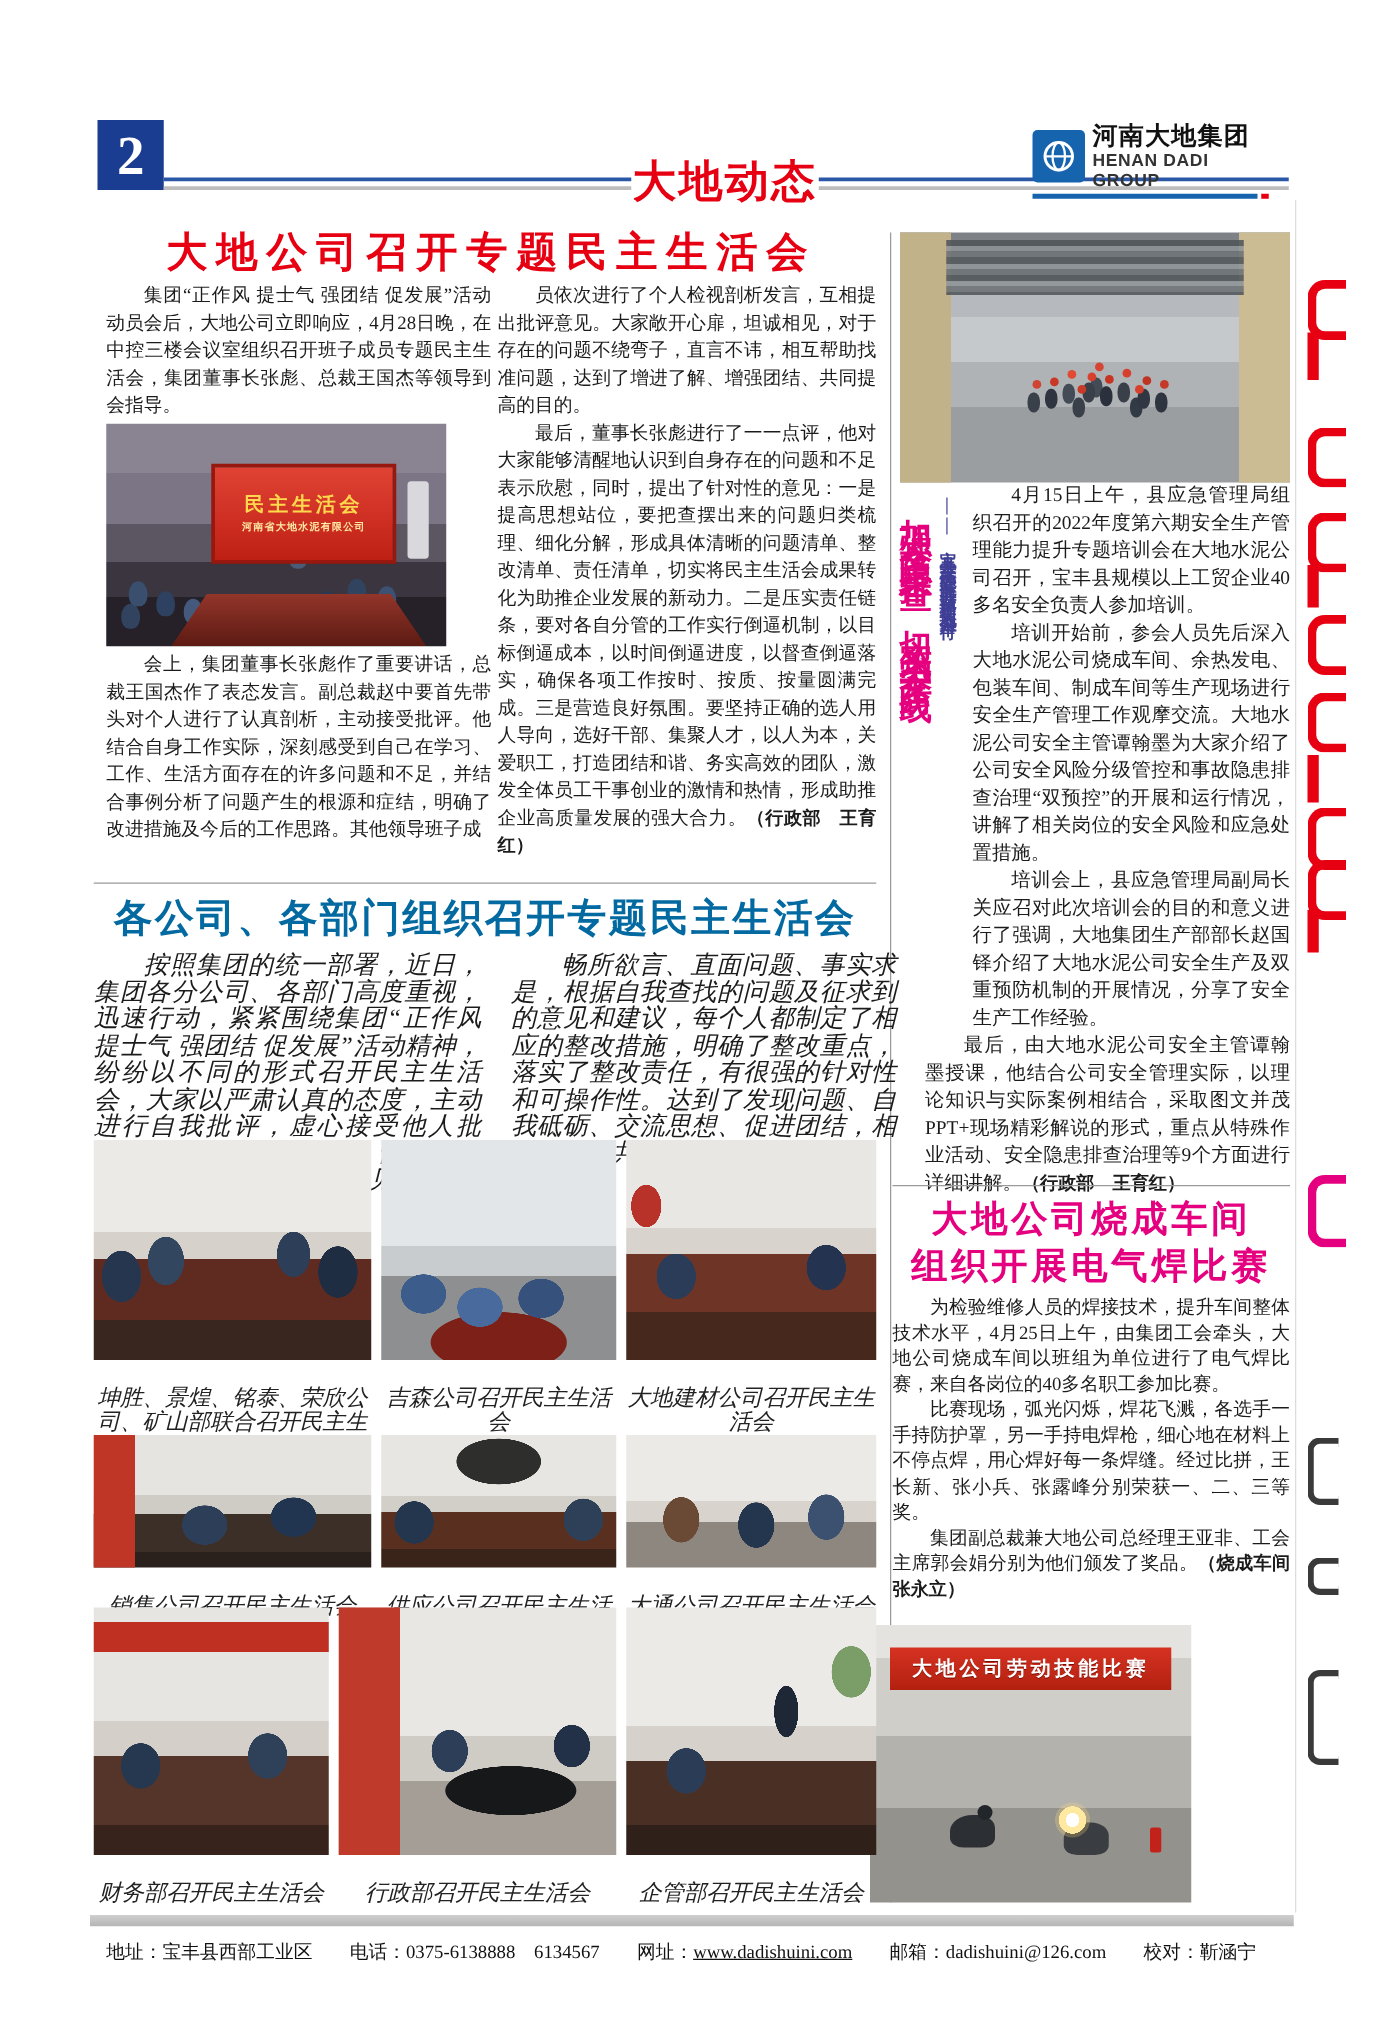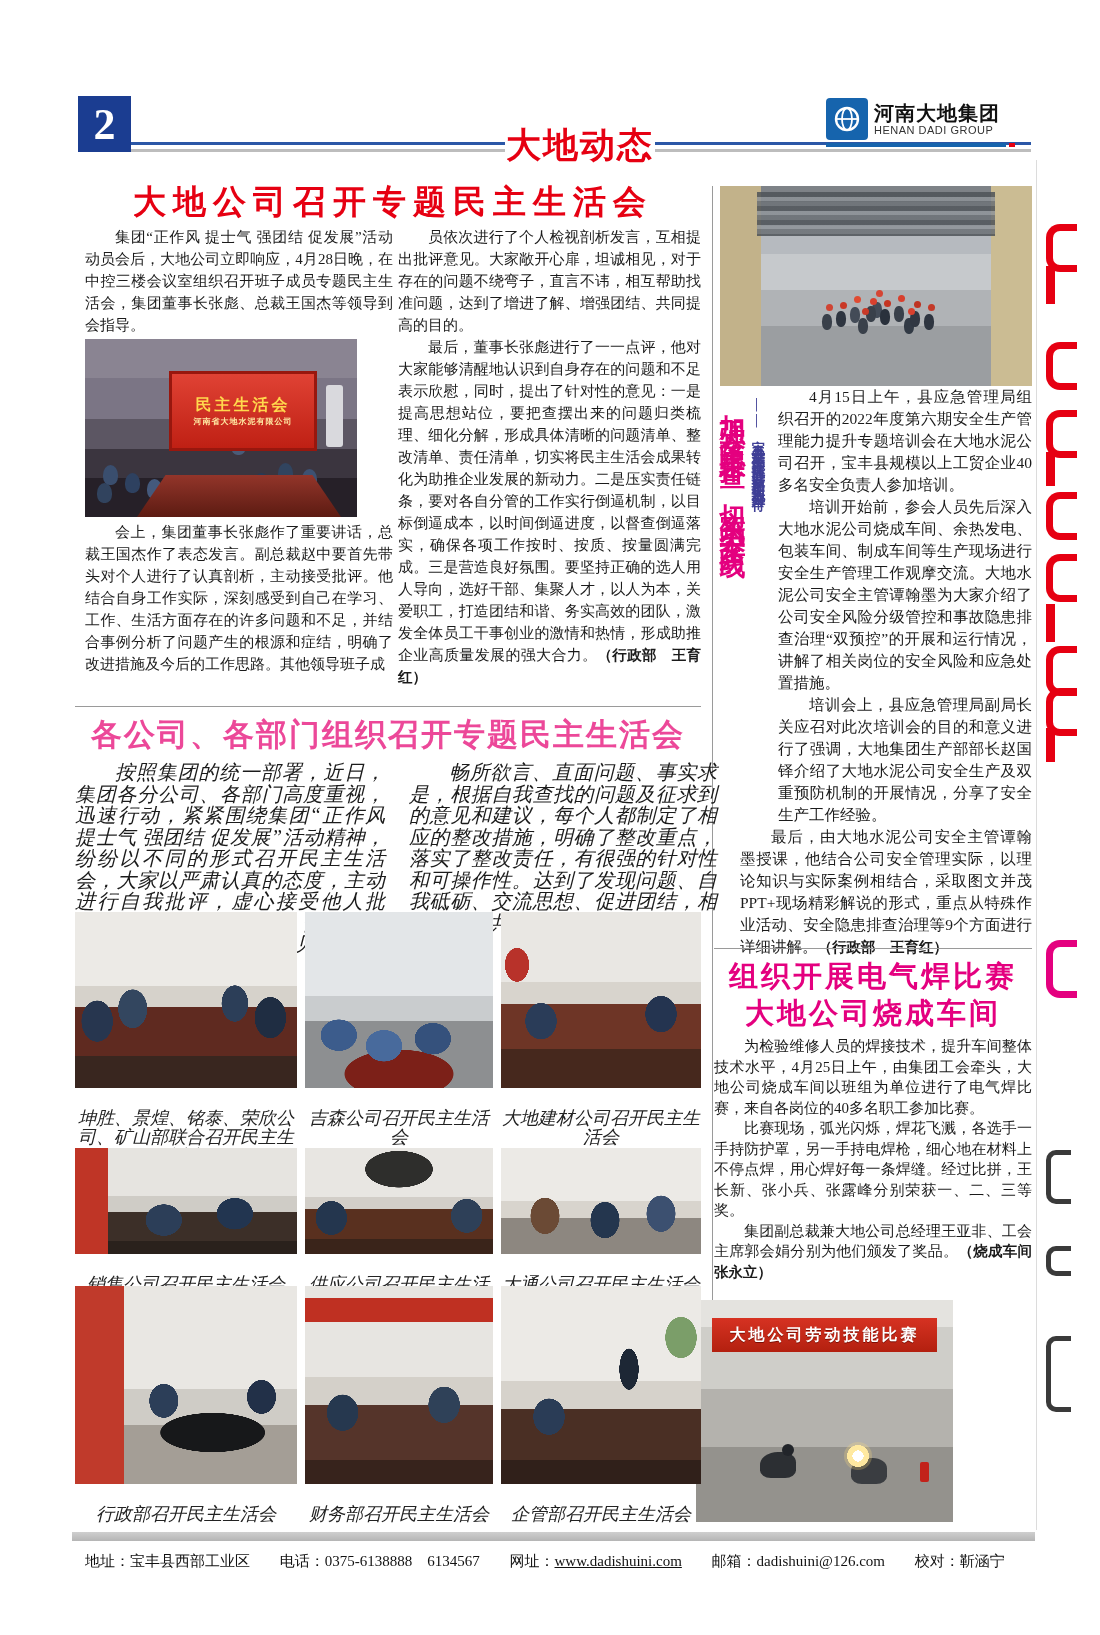--- a/index.html
+++ b/index.html
@@ -15,21 +15,21 @@
   .hline{height:4px;border-top:3px solid #2b57a7;border-bottom:3px solid #bdbdbd;}
   .hl-left{left:131px;top:142px;width:374px;}
   .hl-right{left:655px;top:142px;width:376px;}
   .section-title{left:500px;top:122px;width:160px;text-align:center;color:#e60012;
                  font-weight:bold;font-size:35px;letter-spacing:2px;}
   .logo{left:826px;top:98px;width:180px;}
   .logo-row{display:flex;align-items:center;gap:6px;}
   .logo-box{width:42px;height:42px;background:#1664ad;border-radius:4px;
             display:flex;align-items:center;justify-content:center;flex:0 0 auto;}
   .logo-cn{font-weight:bold;font-size:20px;letter-spacing:1px;color:#111;line-height:1.1;}
-  .logo-en{font-weight:normal;font-size:11px;letter-spacing:.5px;color:#333;}
+  .logo-en{font-weight:bold;font-size:14px;letter-spacing:.5px;color:#333;}
   .logo-bar{margin-top:3px;height:4px;background:#1664ad;position:relative;}
   .logo-bar::after{content:"";position:absolute;right:-9px;top:0;width:6px;height:4px;background:#e60012;}
 
   
   .a1-title{left:85px;top:180px;width:616px;text-align:center;color:#e60012;
             font-weight:bold;font-size:33px;letter-spacing:7px;}
   .col{font-size:15px;line-height:22px;text-align:justify;}
   .col p{margin:0;text-indent:2em;}
   .a1c1{left:85px;top:226px;width:308px;}
   .a1c2{left:398px;top:226px;width:303px;}
@@ -88,21 +88,21 @@
   .wf2{right:66px;bottom:38px;background:#3a3d41;}
   .whd{position:absolute;width:12px;height:12px;border-radius:50%;background:#22252a;}
   .wh1{left:86px;bottom:66px;}
   .wh2{right:92px;bottom:60px;background:#2e3136;}
   .arc{position:absolute;left:148px;bottom:52px;width:28px;height:28px;border-radius:50%;
     background:radial-gradient(circle,#ffffff 0 28%,#ffe9a0 28% 55%,rgba(255,220,120,.25) 56% 75%,transparent 76%);}
   .ext{position:absolute;right:24px;bottom:40px;width:9px;height:20px;background:#c2221a;border-radius:2px;}
 
   
   .divh{left:75px;top:706px;width:626px;height:1px;background:#9a9a9a;}
-  .a2-title{left:75px;top:714px;width:626px;text-align:center;color:#ec4899;
+  .a2-title{left:75px;top:714px;width:626px;text-align:center;color:#0369a1;
             font-weight:bold;font-size:31px;letter-spacing:2px;}
   .kai{font-style:italic;font-size:20px;line-height:21.5px;text-align:justify;}
   .kai p{margin:0;text-indent:2em;}
   .a2c1{left:75px;top:762px;width:310px;}
   .a2c2{left:393px;top:762px;width:308px;margin-left:16px;}
 
   
   .prow{left:75px;width:626px;display:flex;gap:8px;position:absolute;}
   .cell{margin:0;display:flex;flex-direction:column;}
   .c1{width:222px;}.c2{width:188px;}.c3{width:200px;font-family:Liberation Serif, serif;}
@@ -233,22 +233,22 @@
   <div class="abs safety-text">
     <p>4月15日上午，县应急管理局组织召开的2022年度第六期安全生产管理能力提升专题培训会在大地水泥公司召开，宝丰县规模以上工贸企业40多名安全负责人参加培训。</p>
     <p>培训开始前，参会人员先后深入大地水泥公司烧成车间、余热发电、包装车间、制成车间等生产现场进行安全生产管理工作观摩交流。大地水泥公司安全主管谭翰墨为大家介绍了公司安全风险分级管控和事故隐患排查治理“双预控”的开展和运行情况，讲解了相关岗位的安全风险和应急处置措施。</p>
     <p>培训会上，县应急管理局副局长关应召对此次培训会的目的和意义进行了强调，大地集团生产部部长赵国铎介绍了大地水泥公司安全生产及双重预防机制的开展情况，分享了安全生产工作经验。</p>
     <p class="wide"><span>最后，由大地水泥公司安全主管谭翰墨授课，他结合公司安全管理实际，以理论知识与实际案例相结合，采取图文并茂PPT+现场精彩解说的形式，重点从特殊作业活动、安全隐患排查治理等9个方面进行详细讲解。</span><b class="byl">（行政部　王育红）</b></p>
   </div>
 
   <div class="abs hline2"></div>
 
   <div class="abs a3-title sans">
+    <div>大地公司烧成车间</div>
     <div>组织开展电气焊比赛</div>
-    <div>大地公司烧成车间</div>
   </div>
   <div class="abs a3-text">
     <p>为检验维修人员的焊接技术，提升车间整体技术水平，4月25日上午，由集团工会牵头，大地公司烧成车间以班组为单位进行了电气焊比赛，来自各岗位的40多名职工参加比赛。</p>
     <p>比赛现场，弧光闪烁，焊花飞溅，各选手一手持防护罩，另一手持电焊枪，细心地在材料上不停点焊，用心焊好每一条焊缝。经过比拼，王长新、张小兵、张露峰分别荣获一、二、三等奖。</p>
     <p><span>集团副总裁兼大地公司总经理王亚非、工会主席郭会娟分别为他们颁发了奖品。</span><b class="byl">（烧成车间　张永立）</b></p>
   </div>
 
   <div class="photo-weld">
     <div class="w-banner sans">大地公司劳动技能比赛</div>
     <div class="wf wf1"></div>
@@ -292,27 +292,27 @@
       <div class="ph g5"></div>
       <figcaption class="cap">供应公司召开民主生活会</figcaption>
     </figure>
     <figure class="cell c3">
       <div class="ph g6"></div>
       <figcaption class="cap">大通公司召开民主生活会</figcaption>
     </figure>
   </div>
 
   <div class="prow r3" style="top:1286px;">
+    <figure class="cell c2">
+      <div class="ph g8"></div>
+      <figcaption class="cap">财务部召开民主生活会</figcaption>
+    </figure>
     <figure class="cell c1">
       <div class="ph g7"></div>
       <figcaption class="cap">行政部召开民主生活会</figcaption>
-    </figure>
-    <figure class="cell c2">
-      <div class="ph g8"></div>
-      <figcaption class="cap">财务部召开民主生活会</figcaption>
     </figure>
     <figure class="cell c3">
       <div class="ph g9"></div>
       <figcaption class="cap">企管部召开民主生活会</figcaption>
     </figure>
   </div>
 
   <div class="abs fbar"></div>
   <div class="abs footer">
     <span class="fseg"><span>地址：</span><span>宝丰县西部工业区</span></span>

